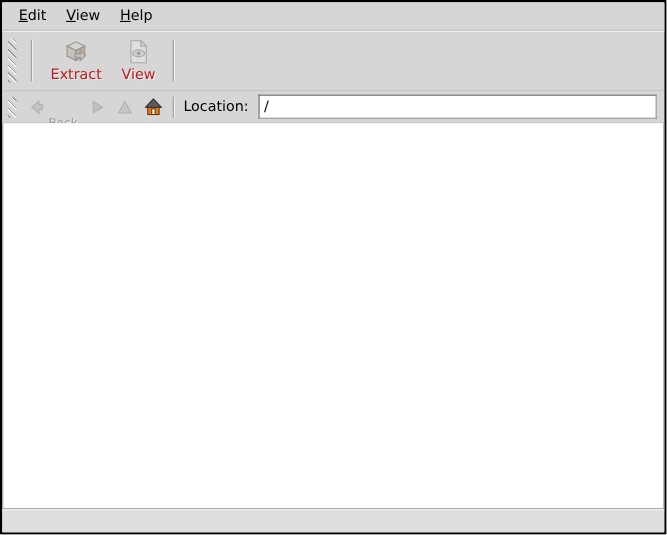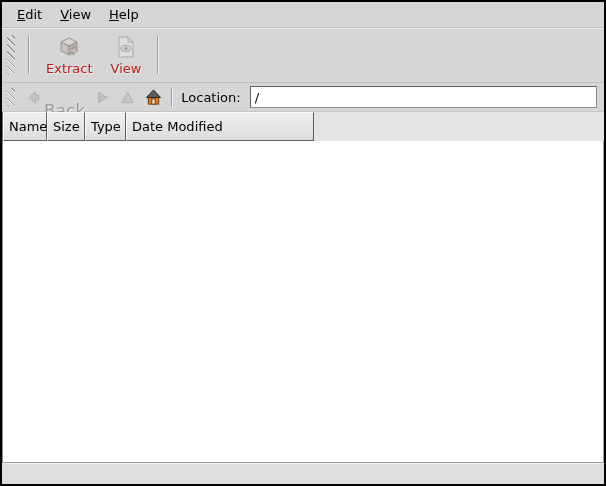--- a/index.html
+++ b/index.html
@@ -71,21 +71,21 @@
     height: 29px; flex: 0 0 29px;
     display: flex; align-items: center;
     padding: 0 7px 0 4px;
     background: #d6d6d6;
     border-bottom: 1px solid #c6c6c6;
   }
   .nav-button {
     display: flex; align-items: center; gap: 3px;
     padding: 2px 5px; cursor: default;
   }
-  .nav-label { font-size: 17px; margin-top: 28px; }
+  .nav-label { font-size: 11px; margin-top: 28px; }
   .nav-button.disabled .nav-label { color: #9a9a9a; text-shadow: 1px 1px 0 #efefef; }
   .nav-sep {
     width: 2px; height: 19px; margin: 0 6px 0 4px;
     border-left: 1px solid #9c9c9c; border-right: 1px solid #f0f0f0;
   }
   .location-label { font-size: 13px; color: #000; margin: 0 9px 0 2px; white-space: nowrap; }
   .location-entry {
     flex: 1; height: 22px;
     background: #fff;
     border: 1px solid #8e8e8e;
@@ -218,27 +218,20 @@
         <rect x="7.3" y="10.5" width="3.4" height="5.5" fill="#f5e8cf" stroke="#6f3a08"></rect>
       </svg>
     </div>
 
     <div class="nav-sep"></div>
 
     <span class="location-label">Location:</span>
     <input class="location-entry" type="text" value="/" style="">
   </div>
 
-  <div class="header-row">
-    <div class="header-cell hc-name">Name</div>
-    <div class="header-cell hc-size">Size</div>
-    <div class="header-cell hc-type">Type</div>
-    <div class="header-cell hc-date">Date Modified</div>
-    <div class="header-filler"></div>
-  </div>
 
   <div class="file-list"></div>
 
   <div class="statusbar">
     <span></span>
   </div>
 
 </div>
 
 </body></html>

